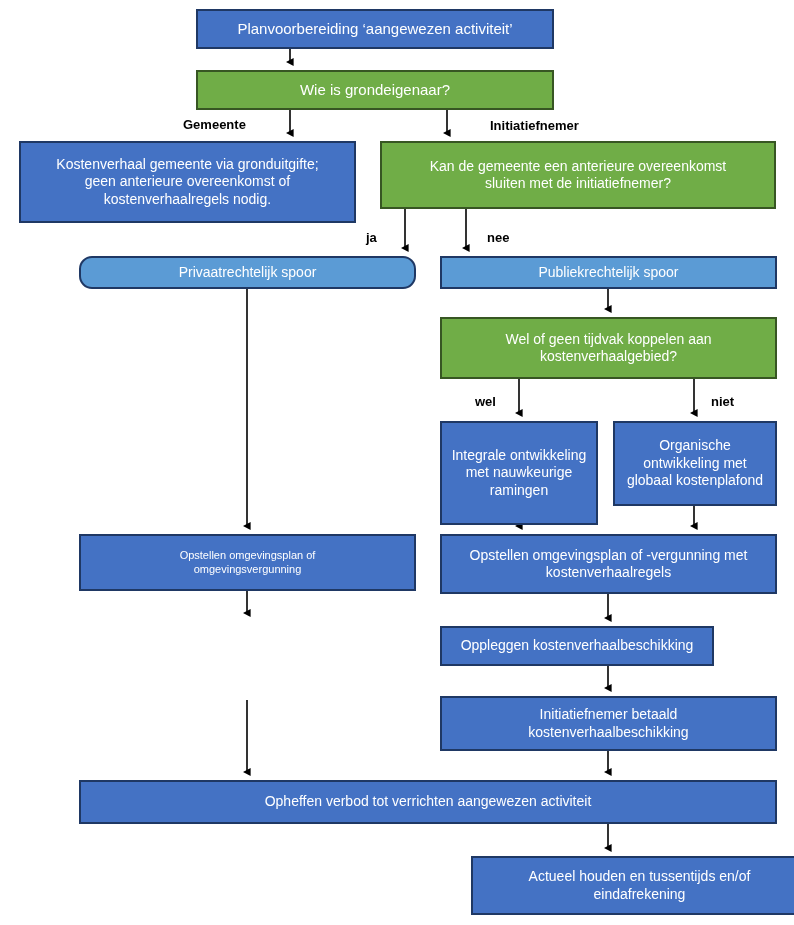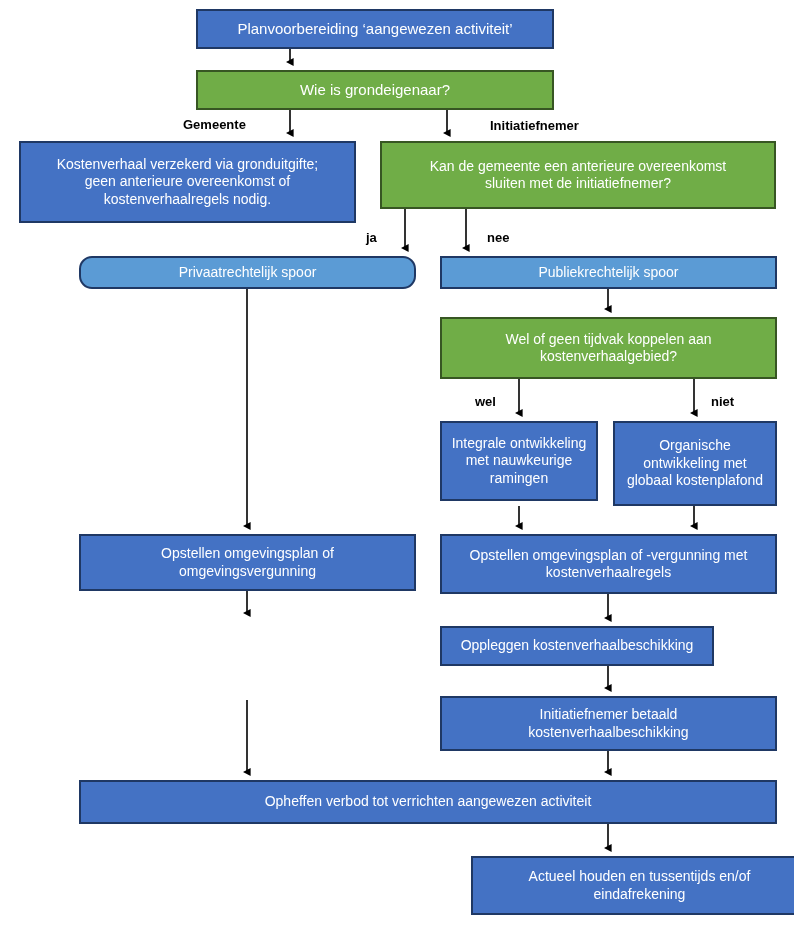--- a/index.html
+++ b/index.html
@@ -104,43 +104,43 @@
       <path d="M608,751 L608,772" marker-end="url(#arrow)"></path>
 
       <path d="M608,824 L608,848" marker-end="url(#arrow)"></path>
     </g>
   </svg>
 
   <div class="node blue" style="left:196px;top:9px;width:358px;height:40px;font-size:15px;">Planvoorbereiding ‘aangewezen activiteit’</div>
 
   <div class="node green" style="left:196px;top:70px;width:358px;height:40px;font-size:15px;">Wie is grondeigenaar?</div>
 
-  <div class="node blue" style="left:19px;top:141px;width:337px;height:82px;font-size:14px;">Kostenverhaal verzekerd via gronduitgifte;
+  <div class="node blue" style="left:19px;top:141px;width:337px;height:82px;font-size:14px;">Kostenverhaal gemeente via gronduitgifte;
 geen anterieure overeenkomst of
 kostenverhaalregels nodig.</div>
 
   <div class="node green" style="left:380px;top:141px;width:396px;height:68px;font-size:14px;">Kan de gemeente een anterieure overeenkomst
 sluiten met de initiatiefnemer?</div>
 
   <div class="node lightblue" style="left:79px;top:256px;width:337px;height:33px;font-size:14px;border-radius:13px;">Privaatrechtelijk spoor</div>
 
   <div class="node lightblue" style="left:440px;top:256px;width:337px;height:33px;font-size:14px;">Publiekrechtelijk spoor</div>
 
   <div class="node green" style="left:440px;top:317px;width:337px;height:62px;font-size:14px;">Wel of geen tijdvak koppelen aan
 kostenverhaalgebied?</div>
 
-  <div class="node blue" style="left:440px;top:421px;width:158px;height:80px;font-size:14px;">Integrale ontwikkeling
+  <div class="node blue" style="left:440px;top:421px;width:158px;height:104px;font-size:14px;">Integrale ontwikkeling
 met nauwkeurige
 ramingen</div>
 
   <div class="node blue" style="left:613px;top:421px;width:164px;height:85px;font-size:14px;">Organische
 ontwikkeling met
 globaal kostenplafond</div>
 
-  <div class="node blue" style="left:79px;top:534px;width:337px;height:57px;font-size:14px;">Opstellen omgevingsplan of
+  <div class="node blue" style="left:79px;top:534px;width:337px;height:57px;font-size:11px;">Opstellen omgevingsplan of
 omgevingsvergunning</div>
 
   <div class="node blue" style="left:440px;top:534px;width:337px;height:60px;font-size:14px;">Opstellen omgevingsplan of -vergunning met
 kostenverhaalregels</div>
 
 
   <div class="node blue" style="left:440px;top:626px;width:274px;height:40px;font-size:14px;">Oppleggen kostenverhaalbeschikking</div>
 
   <div class="node blue" style="left:440px;top:696px;width:337px;height:55px;font-size:14px;">Initiatiefnemer betaald
 kostenverhaalbeschikking</div>

